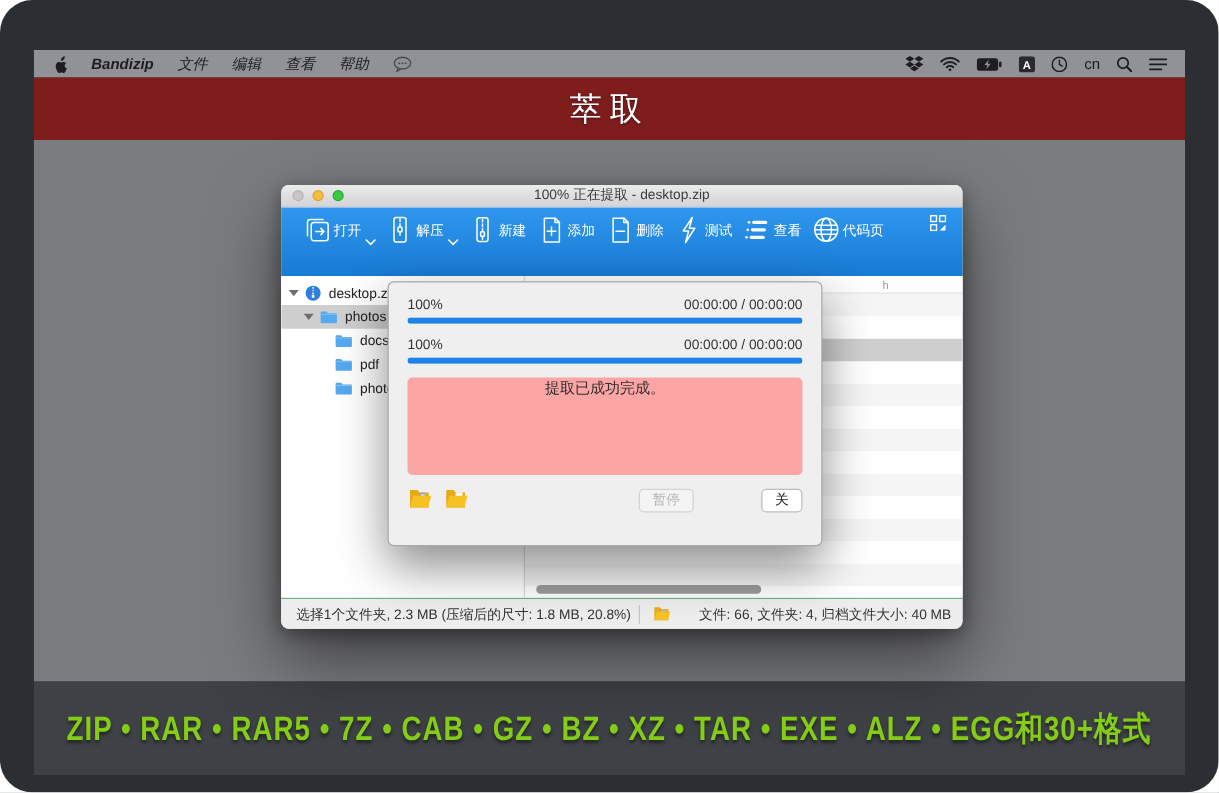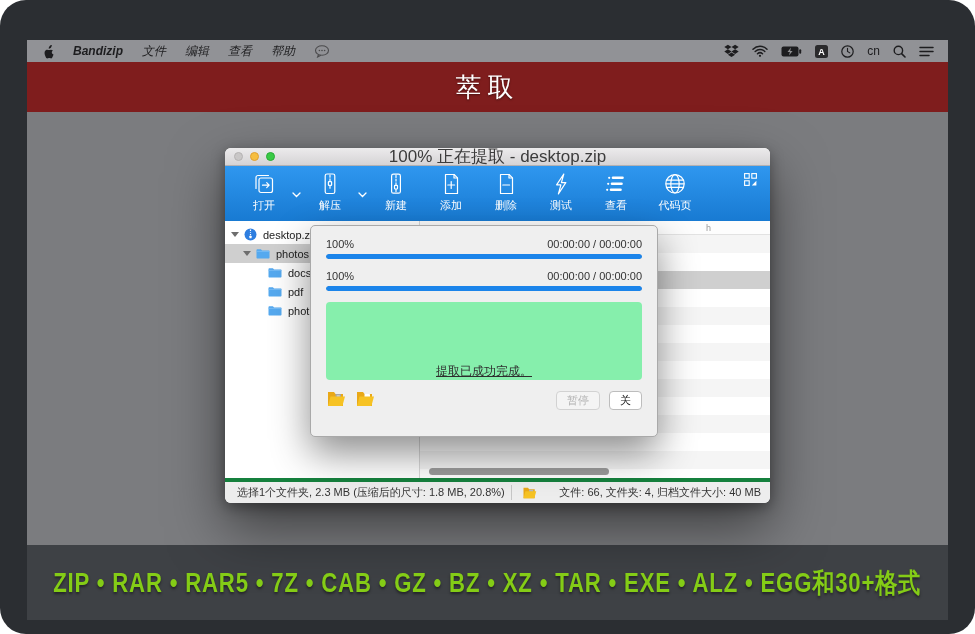--- a/index.html
+++ b/index.html
@@ -29,32 +29,32 @@
   .formats-text { font-size:27px; font-weight:bold; white-space:nowrap;
                   transform:scaleX(.82); letter-spacing:1px;
                   text-shadow:0 2px 3px rgba(0,0,0,.45); }
 
   
   .window { position:absolute; left:198px; top:36px; width:545px; height:355px;
             border-radius:6px; background:#fff; display:flex; flex-direction:column;
             box-shadow:0 24px 55px rgba(0,0,0,.5), 0 4px 14px rgba(0,0,0,.35); }
   .titlebar { height:18px; background:linear-gradient(#ecebec,#d5d3d5);
               border-bottom:1px solid #b2b0b2; border-radius:6px 6px 0 0;
-              position:relative; display:flex; align-items:center; justify-content:center;
-              font-size:17px; color:#3c3c3c; flex:0 0 auto; }
+              position:relative; display:flex; justify-content:center;
+              font-size:11px; color:#3c3c3c; flex:0 0 auto; }
   .traffic { position:absolute; left:9px; top:4px; display:flex; gap:7px; }
   .light { width:9px; height:9px; border-radius:50%; }
   .light.close { background:#c9c7c7; border:1px solid #b5b3b3; }
   .light.min   { background:#f6be40; border:1px solid #dfa133; }
   .light.zoom  { background:#39ca45; border:1px solid #27ab35; }
 
   .toolbar { height:55px; background:linear-gradient(180deg,#2f97ef,#187ad2);
              display:flex; align-items:flex-start; padding:5px 0 0 16px;
              position:relative; flex:0 0 auto; }
-  .tool { width:46px; display:flex; flex-direction:column; align-items:center;
+  .tool { width:46px; display:flex; flex-direction:row; align-items:center;
           color:#fff; margin-right:9px; cursor:default;font-family:Liberation Serif, serif; }
   .tool.wide { width:54px; }
   .tool svg { display:block; }
   .tool-label { font-size:11px; margin-top:1px; white-space:nowrap; }
   .tb-chevron { margin:13px 6px 0 -4px; }
   .grid-icon { position:absolute; right:13px; top:6px; }
 
   
   .win-body { flex:1; display:flex; background:#fff; position:relative; overflow:hidden; }
   .sidebar { width:195px; border-right:1px solid #d9d9d9; background:#fff; padding-top:4px; flex:0 0 auto; }
@@ -67,39 +67,39 @@
   .filelist { flex:1; position:relative; background:#fff; overflow:hidden; }
   .list-header { height:14px; border-bottom:1px solid #e2e2e2; background:#fdfdfd;
                  position:relative; font-size:9px; color:#9a9a9a; }
   .lh-frag { position:absolute; left:286px; top:2px; }
   .list-rows .list-row { height:18px; }
   .list-rows .list-row:nth-child(odd) { background:#f5f5f5; }
   .list-rows .list-row.selected { background:#cfcfcf; }
   .hscrollbar { position:absolute; left:9px; bottom:3px; width:180px; height:7px;
                 border-radius:3.5px; background:#9b9b9b; }
 
-  .statusbar { height:25px; background:#ededed; border-top:4px solid #15803d;
+  .statusbar { height:25px; background:#ededed; border-top:1px solid #15803d;
                border-radius:0 0 6px 6px; display:flex; align-items:center;
                font-size:11px; color:#333; padding:0 9px 0 12px; flex:0 0 auto; }
   .sb-div { width:1px; height:15px; background:#c6c6c6; margin:0 10px 0 0; }
   .sb-folder { margin-right:22px; display:flex; }
 
   
   .dialog { position:absolute; left:283px; top:113px; width:348px; height:212px;
             background:#efefef; border:1px solid #a9a9a9; border-radius:5px;
             box-shadow:0 16px 38px rgba(0,0,0,.45); padding:0 15px; z-index:5;
             font-size:11px; color:#333; }
   .progress-row { display:flex; justify-content:space-between; margin-top:11px; }
   .progress-track { margin-top:4px; height:5px; background:#d6d6d6; border-radius:3px; overflow:hidden; }
   .progress-fill { height:100%; background:#1b84ea; border-radius:3px; }
   .dlg-filename { margin-top:15px; }
-  .message-box { margin-top:11px; height:78px; background:#86efac; border-radius:4px;
-                 display:flex; align-items:flex-end; justify-content:center;
-                 font-size:12px; color:#2e2e2e;text-decoration:underline; }
-  .dialog-footer { margin-top:10px; display:flex; align-items:center; }
+  .message-box { margin-top:11px; height:78px; background:#fca5a5; border-radius:4px;
+                 display:flex; align-items:flex-start; justify-content:center;
+                 font-size:12px; color:#2e2e2e; }
+  .dialog-footer { margin-top:10px; display:flex; align-items:center;gap:45px; }
   .dlg-folders { display:flex; gap:9px; }
   .dlg-spacer { flex:1; }
   .btn { font-size:11px; border-radius:4px; padding:2px 10px; line-height:13px; }
   .btn-pause { background:#f4f4f4; border:1px solid #d2d2d2; color:#b3b3b3; margin-right:9px; }
   .btn-close { background:#fff; border:1px solid #bdbdbd; color:#222; }
 </style>
 </head>
 <body>
 
 <div class="canvas">

